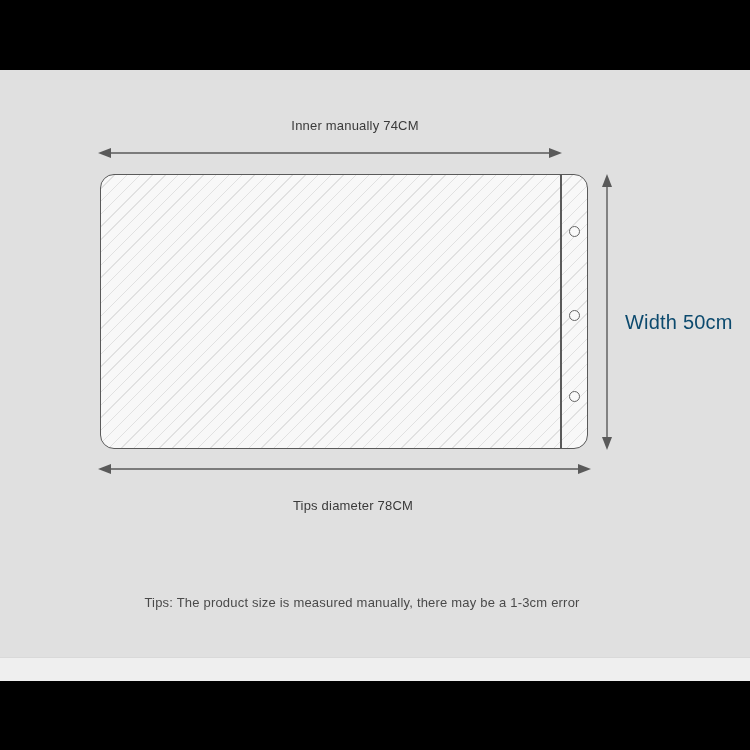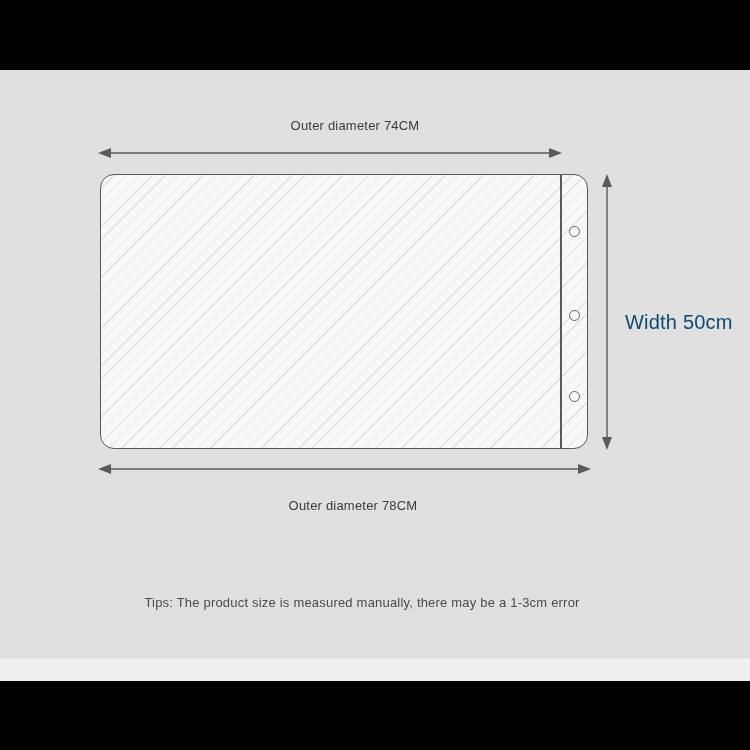--- a/index.html
+++ b/index.html
@@ -131,19 +131,19 @@
     <polygon points="0,7 13,2 13,12" fill="#5a5a5a"></polygon>
     <polygon points="493,7 480,2 480,12" fill="#5a5a5a"></polygon>
   </svg>
 
   <svg class="arrow-svg" style="left:600px; top:174px;" width="14" height="276">
     <line x1="7" y1="11" x2="7" y2="265" stroke="#5a5a5a" stroke-width="1.4"></line>
     <polygon points="7,0 2,13 12,13" fill="#5a5a5a"></polygon>
     <polygon points="7,276 2,263 12,263" fill="#5a5a5a"></polygon>
   </svg>
 
-  <div class="dim-label inner">Outer diameter 74CM</div>
-  <div class="dim-label outer">Outer diameter 78CM</div>
+  <div class="dim-label inner">Inner manually 74CM</div>
+  <div class="dim-label outer">Tips diameter 78CM</div>
   <div class="dim-label width">Width 50cm</div>
 
   <div class="tips-text">Tips: The product size is measured manually, there may be a 1-3cm error</div>
 
 </div>
 
 </body></html>

